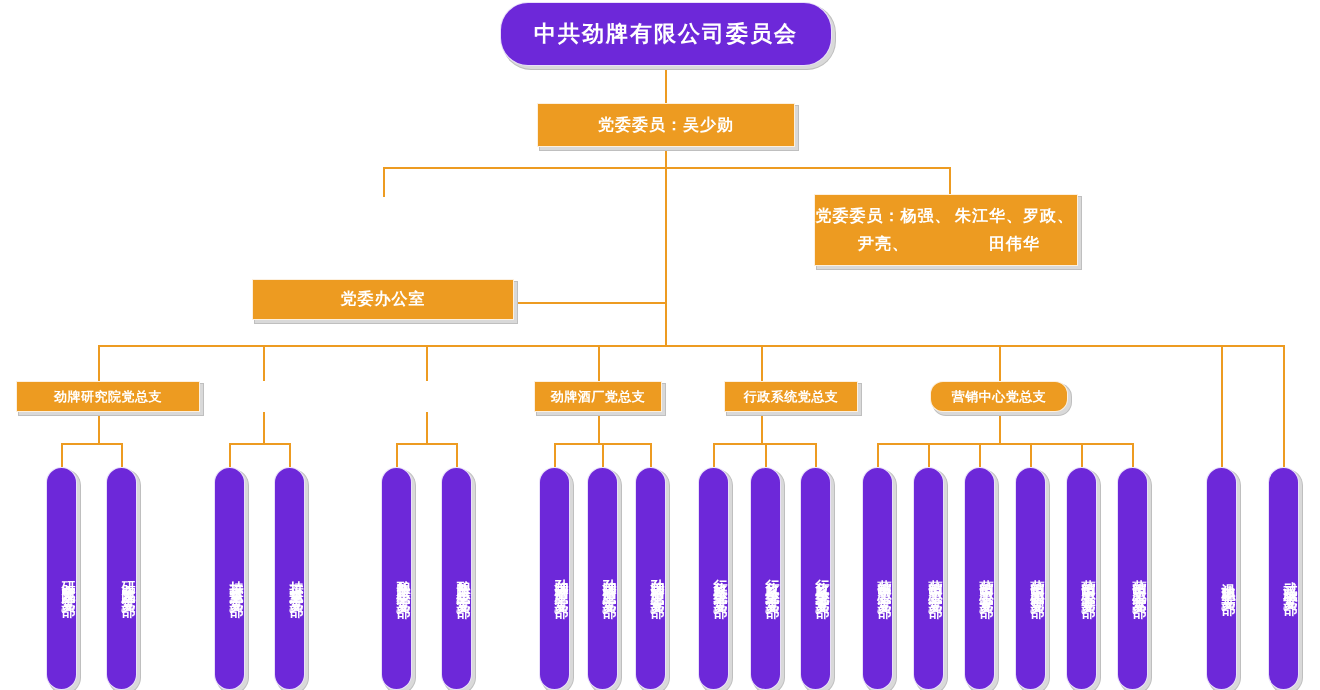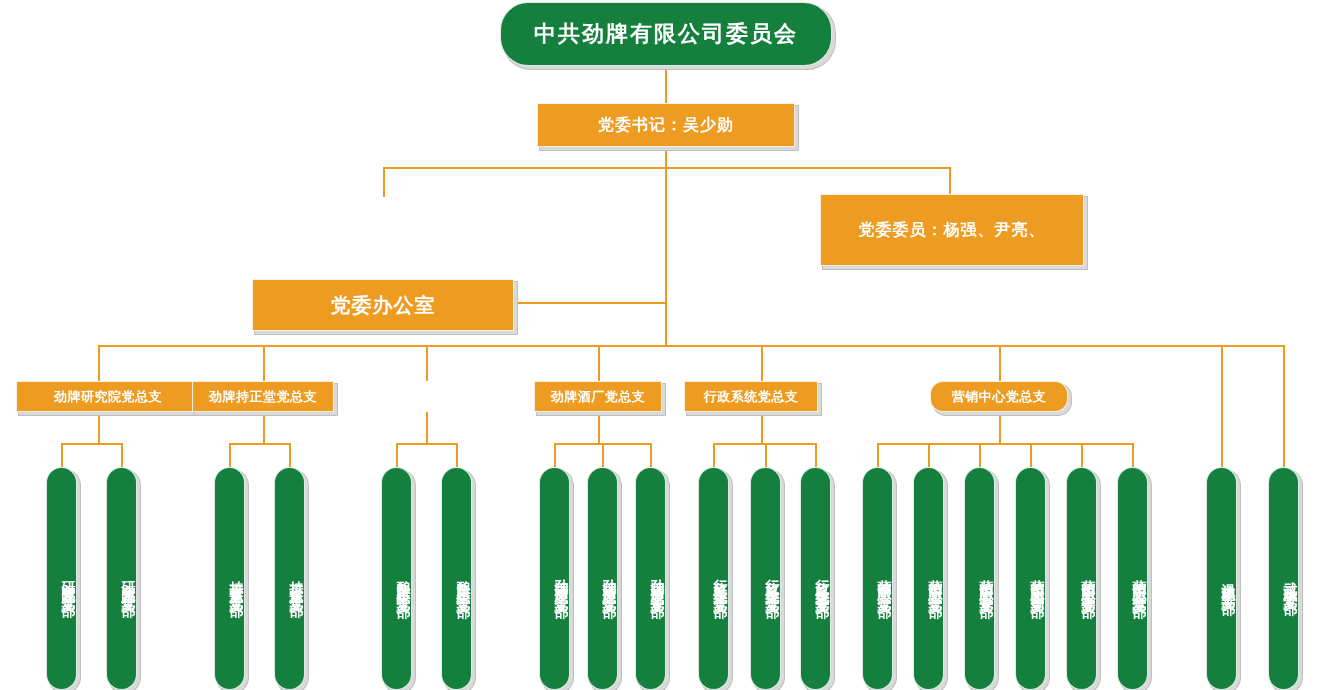--- a/index.html
+++ b/index.html
@@ -24,40 +24,40 @@
     color:#ffffff;
     font-weight:bold;
     display:flex;
     align-items:center;
     justify-content:center;
     text-align:center;
     letter-spacing:1px;
     box-shadow:3px 3px 0 0 #d9d9d9, 3px 3px 0 1px #bfbfbf;
     border:1px solid rgba(255,255,255,.85);
   }
-  .box.red{background:#15803d;border-radius:28px;}
+  .box.red{background:#6d28d9;border-radius:28px;}
   .box.orange{background:#ED9B21;}
 
   
   .root{
     left:500px;top:2px;width:332px;height:64px;
     font-size:22px;letter-spacing:2px;
     background:#C1002E;
   }
   
   .secretary{left:537px;top:103px;width:258px;height:44px;font-size:16px;}
   
   .deputy{left:252px;top:197px;width:262px;height:44px;font-size:16px;}
   
   .members{
     left:814px;top:194px;width:264px;height:72px;font-size:16px;
-    flex-direction:row;line-height:1.75;margin-left:6px;
+    flex-direction:row;line-height:1.75;
   }
   
-  .office{left:252px;top:279px;width:262px;height:52px;font-size:20px;}
+  .office{left:252px;top:279px;width:262px;height:41px;font-size:16px;}
 
   
   .gb{
     top:381px;height:31px;font-size:13px;letter-spacing:0.5px;
     background:#ED9B21;
   }
 
   
   .leaf{
     top:467px;width:31px;height:223px;
@@ -130,33 +130,33 @@
   <div class="ln h" style="left:877px;top:443px;width:255px;"></div>
   <div class="ln v" style="left:877px;top:443px;height:24px;"></div>
   <div class="ln v" style="left:928px;top:443px;height:24px;"></div>
   <div class="ln v" style="left:979px;top:443px;height:24px;"></div>
   <div class="ln v" style="left:1030px;top:443px;height:24px;"></div>
   <div class="ln v" style="left:1081px;top:443px;height:24px;"></div>
   <div class="ln v" style="left:1132px;top:443px;height:24px;"></div>
 
   <div class="box red root">中共劲牌有限公司委员会</div>
 
-  <div class="box orange secretary">党委书记：吴少勋</div>
+  <div class="box orange secretary">党委委员：吴少勋</div>
 
 
   <div class="box orange members">
     <span>党委委员：杨强、尹亮、</span>
+    <span>朱江华、罗政、田伟华</span>
   </div>
 
   <div class="box orange office">党委办公室</div>
 
   <div class="box orange gb" style="left:16px;width:184px;">劲牌研究院党总支</div>
-  <div class="box orange gb" style="left:192px;width:142px;">劲牌持正堂党总支</div>
   <div class="box orange gb" style="left:534px;width:128px;">劲牌酒厂党总支</div>
-  <div class="box orange gb" style="left:684px;width:134px;">行政系统党总支</div>
+  <div class="box orange gb" style="left:724px;width:134px;">行政系统党总支</div>
   <div class="box orange gb" style="left:930px;width:138px;border-radius:13px;">营销中心党总支</div>
 
   <div class="box red leaf" style="left:46px;">研究院第一党支部</div>
   <div class="box red leaf" style="left:106px;">研究院第二党支部</div>
   <div class="box red leaf" style="left:214px;">持正堂第一党支部</div>
   <div class="box red leaf" style="left:274px;">持正堂第二党支部</div>
   <div class="box red leaf" style="left:381px;">酿造总厂第一党支部</div>
   <div class="box red leaf" style="left:441px;">酿造总厂第二党支部</div>
   <div class="box red leaf" style="left:539px;">劲牌酒厂第一党支部</div>
   <div class="box red leaf" style="left:587px;">劲牌酒厂第二党支部</div>

